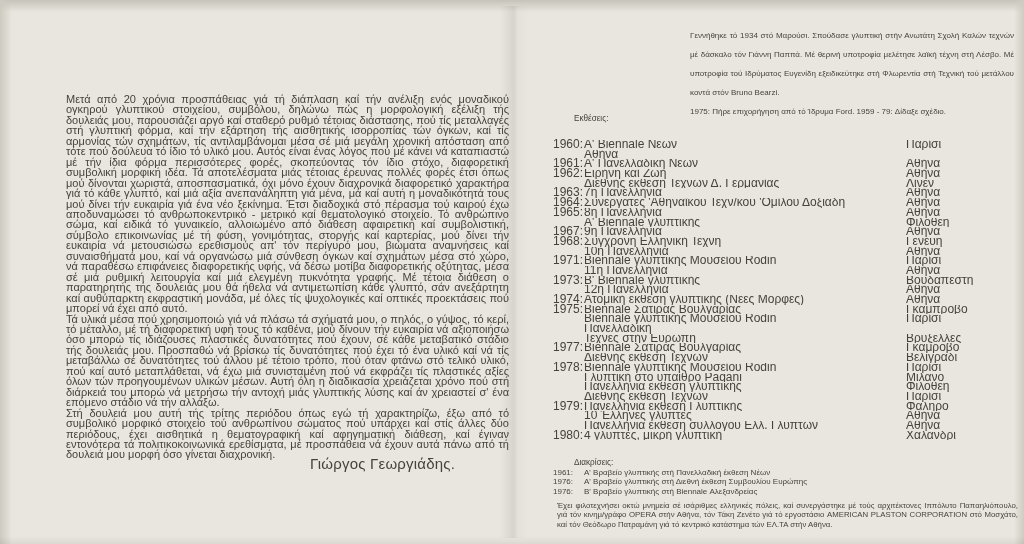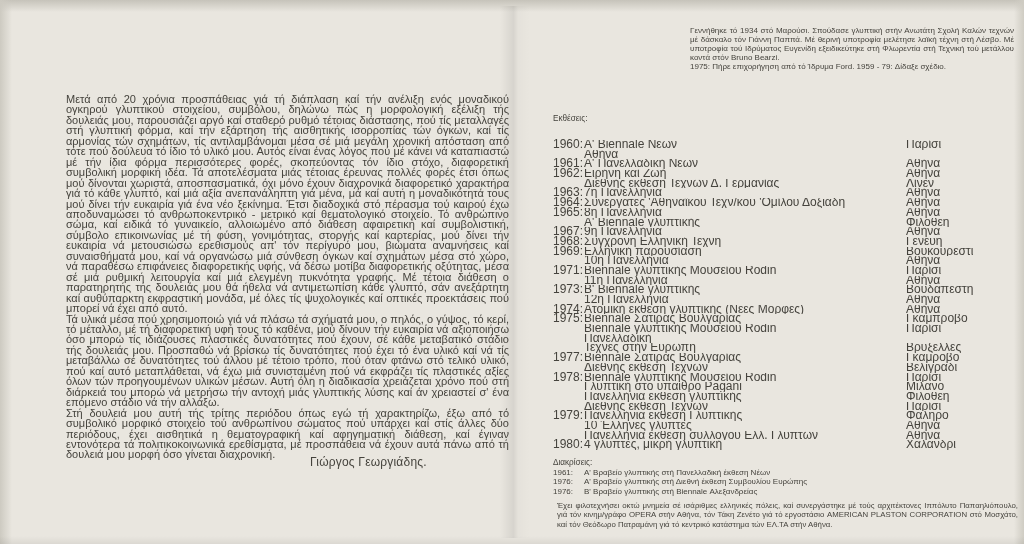--- a/index.html
+++ b/index.html
@@ -28,31 +28,31 @@
   
   .statement{
     position:absolute;left:42px;top:94px;width:443px;
     font-size:11px;line-height:10.45px;text-align:justify;
     color:#45433d;
     margin-left:24px;
   }
   .statement p{margin:0;}
   .signature{
     position:absolute;left:310px;top:455px;
-    font-size:12px;color:#45433d;letter-spacing:.2px;
+    font-size:15px;color:#45433d;letter-spacing:.2px;
   }
 
   
   .bio{
     position:absolute;left:690px;top:26px;width:324px;
-    font-size:8px;line-height:9px;text-align:justify;color:#45433d;
+    font-size:8px;line-height:19px;text-align:justify;color:#45433d;
   }
   .bio p{margin:0;}
   .sec-title{
-    position:absolute;left:553px;
+    position:absolute;left:574px;
     font-size:8.2px;color:#45433d;
   }
   #exh-title{top:114px;}
   .exh-list{
     position:absolute;left:553px;top:140px;width:461px;
     font-size:12px;color:#45433d;
   }
   .exh-row{display:flex;height:9.7px;line-height:9.7px;}
   .col-year{flex:0 0 31px;white-space:nowrap;}
   .col-name{flex:0 0 322px;white-space:nowrap;overflow:hidden;}
@@ -156,25 +156,20 @@
     <span class="col-name">9η Πανελλήνια</span>
     <span class="col-loc">Αθήνα</span>
   </div>
 
   <div class="exh-row">
     <span class="col-year">1968:</span>
     <span class="col-name">Σύγχρονη Ελληνική Τέχνη</span>
     <span class="col-loc">Γενεύη</span>
   </div>
 
-  <div class="exh-row">
-    <span class="col-year">1969:</span>
-    <span class="col-name">Ελληνική παρουσίαση</span>
-    <span class="col-loc">Βουκουρέστι</span>
-  </div>
 
   <div class="exh-row">
     <span class="col-year"></span>
     <span class="col-name">10η Πανελλήνια</span>
     <span class="col-loc">Αθήνα</span>
   </div>
 
   <div class="exh-row">
     <span class="col-year">1971:</span>
     <span class="col-name">Biennale γλυπτικής Μουσείου Rodin</span>

